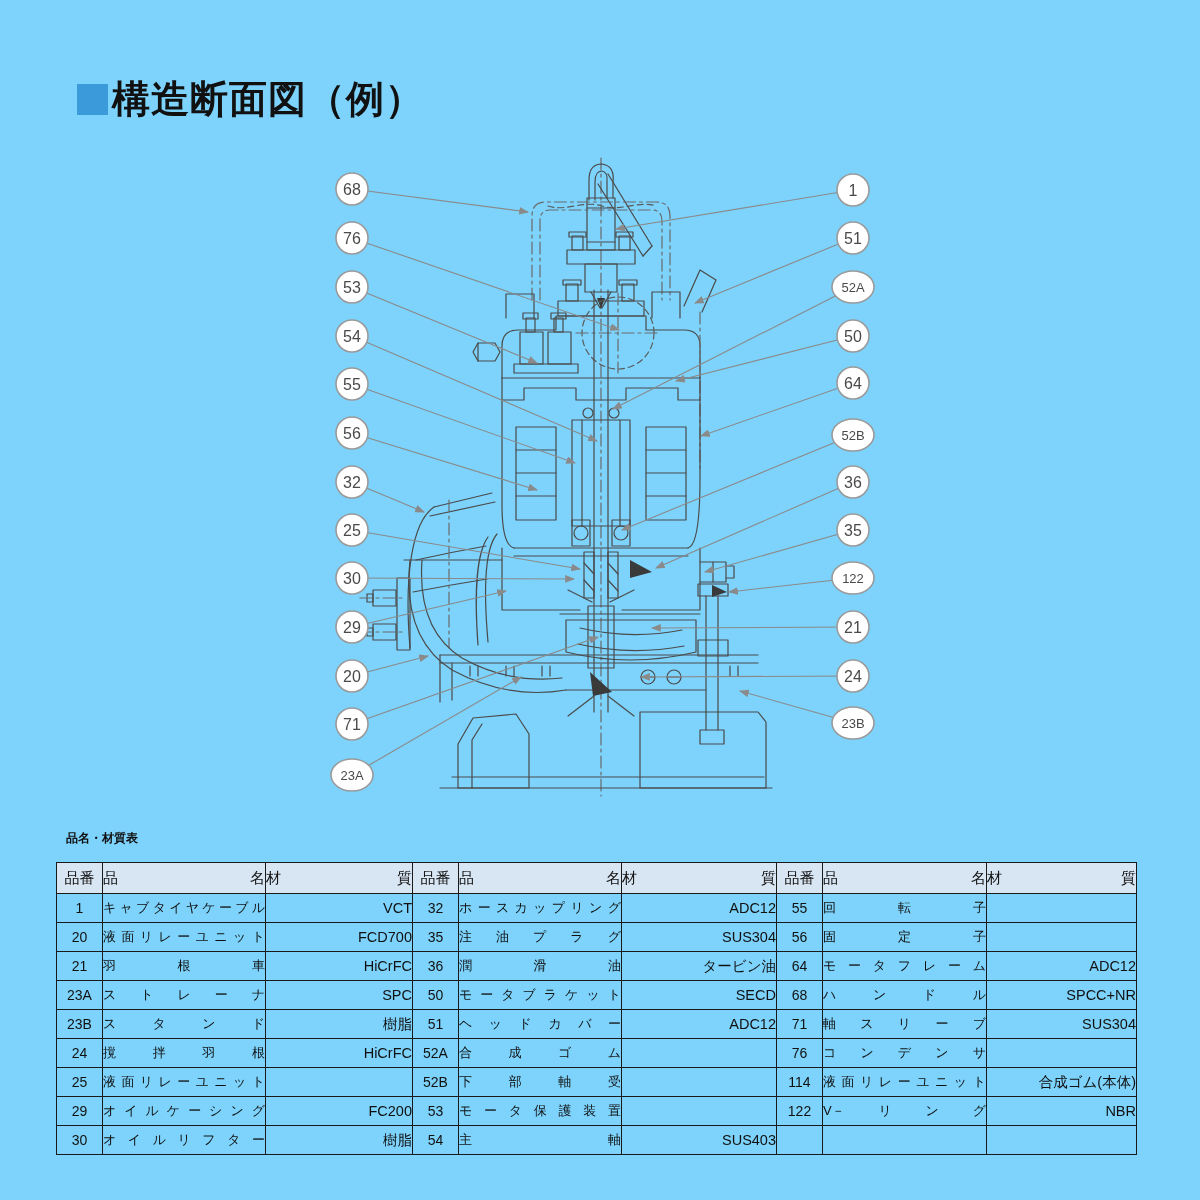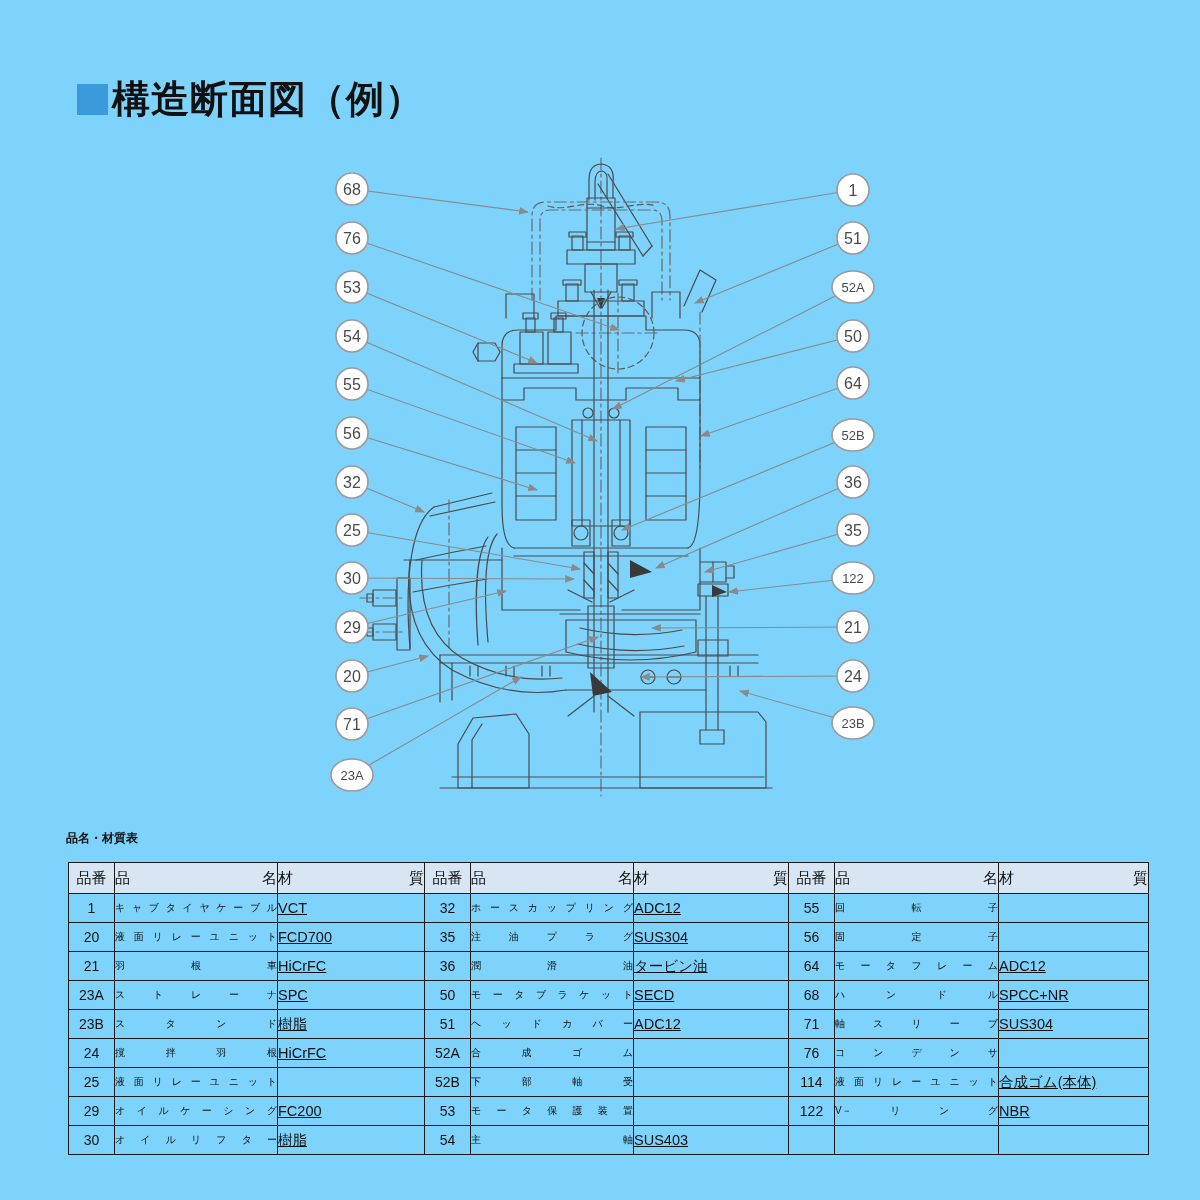--- a/index.html
+++ b/index.html
@@ -13,32 +13,32 @@
     font-family:"Liberation Sans","DejaVu Sans",sans-serif; }
 
   svg.diagram { position:absolute; left:0; top:0; }
   .pump-line { stroke:#4a4a4a; stroke-width:1.2; fill:none; stroke-linejoin:round; stroke-linecap:round; }
   .cdash { stroke-dasharray:12 4 3 4; stroke:#6a6a6a; }
   .dash  { stroke-dasharray:6 4; stroke:#5a5a5a; }
   .darkfill { fill:#3a3a3a; stroke:none; }
 
   .table-caption { position:absolute; left:66px; top:830px; font-size:12px; font-weight:bold; color:#111; }
 
-  table.parts { position:absolute; left:68px; top:862px; border-collapse:collapse; table-layout:fixed;
+  table.parts { position:absolute; left:56px; top:862px; border-collapse:collapse; table-layout:fixed;
     width:1080px;padding-left:8px; }
   table.parts th, table.parts td {
     border:1.5px solid #1a1a1a; height:28px; padding:0; color:#111;
     overflow:hidden; white-space:nowrap; font-weight:normal; vertical-align:middle;
   }
   table.parts th { background:var(--header-bg,#d8e5f2); font-size:15px; height:30px; }
   th.h-no  { text-align:center; }
   th.h-name, th.h-mat { text-align:justify; text-align-last:justify; padding:0 32px; }
   td.c-no   { text-align:center; font-size:14px; }
-  td.c-name { text-align:justify; text-align-last:justify; padding:0 8px; font-size:10px; }
-  td.c-mat  { text-align:left; font-size:14.5px;text-decoration:underline; }
+  td.c-name { text-align:justify; text-align-last:justify; padding:0 8px; font-size:13px; }
+  td.c-mat  { text-align:right; font-size:14.5px; }
 </style>
 </head>
 <body>
 
 <div class="page">
 
   <div class="title-row">
     <span class="title-square" style="background: rgb(59, 154, 217);"></span>
     <h1 class="page-title">構造断面図（例）</h1>
   </div>

